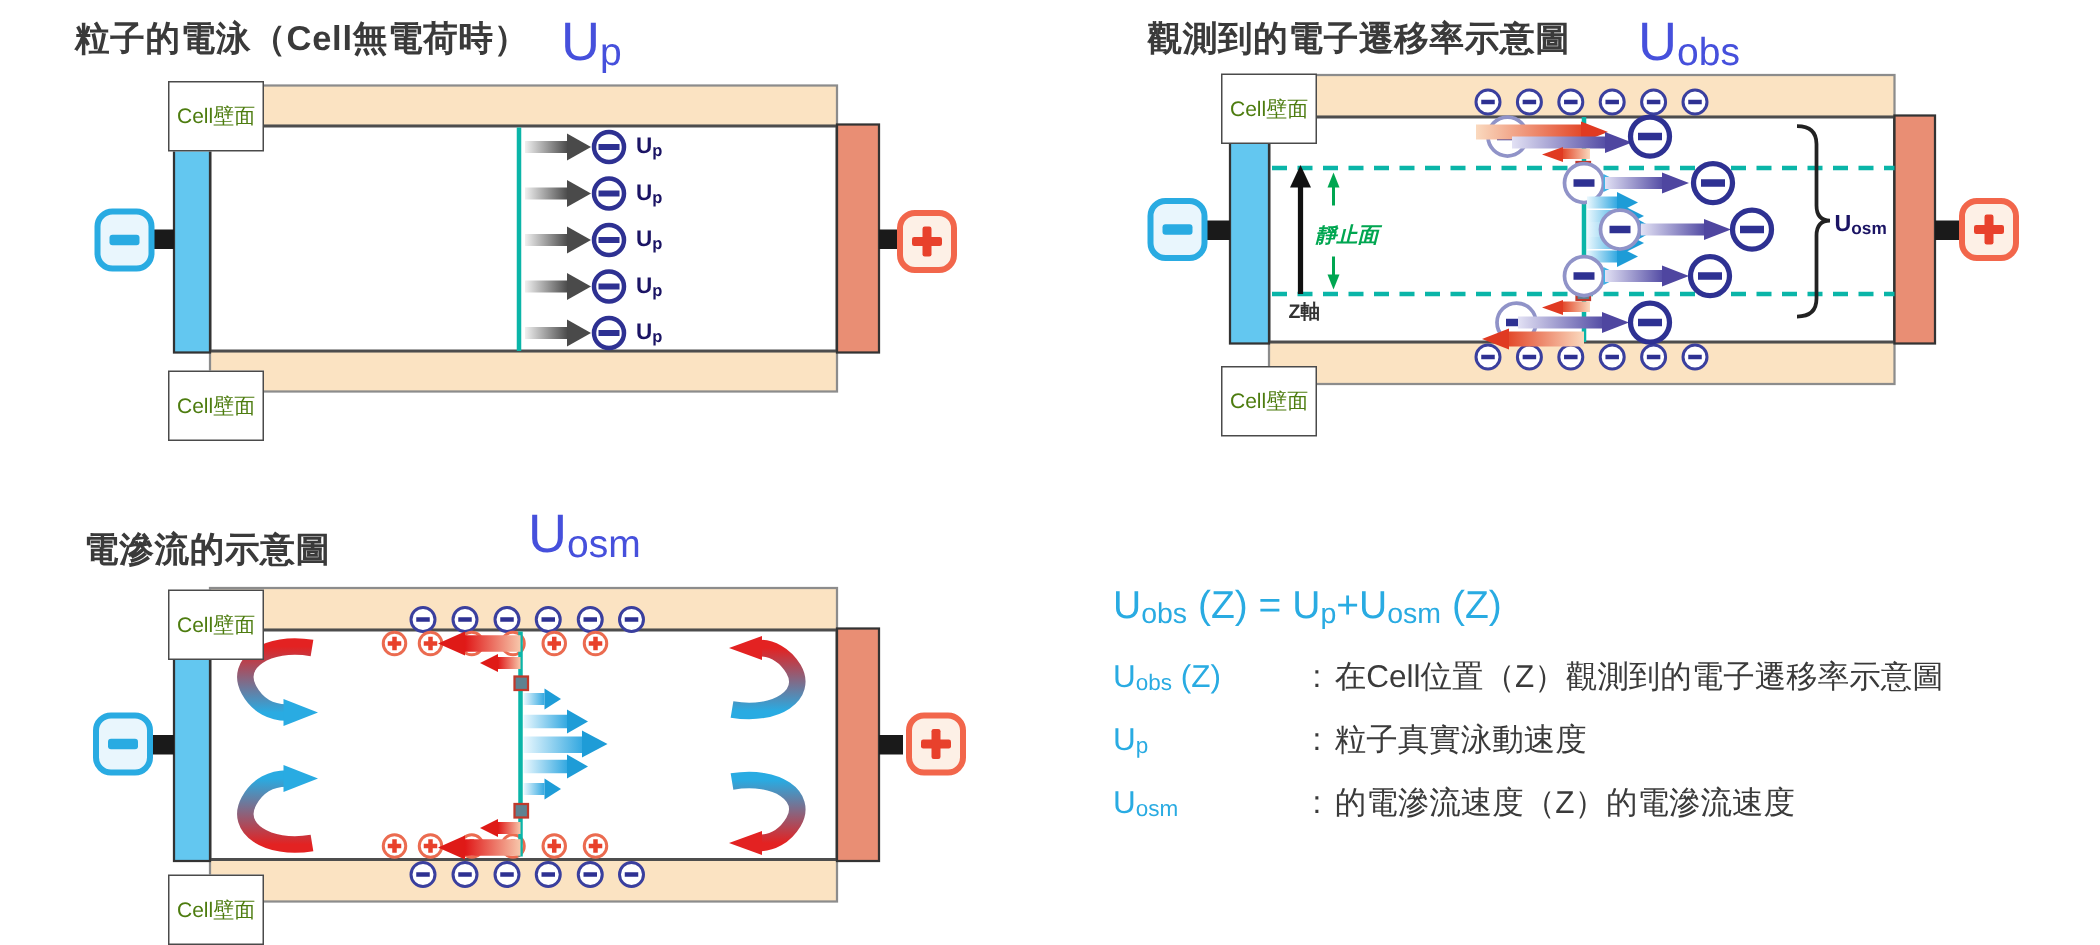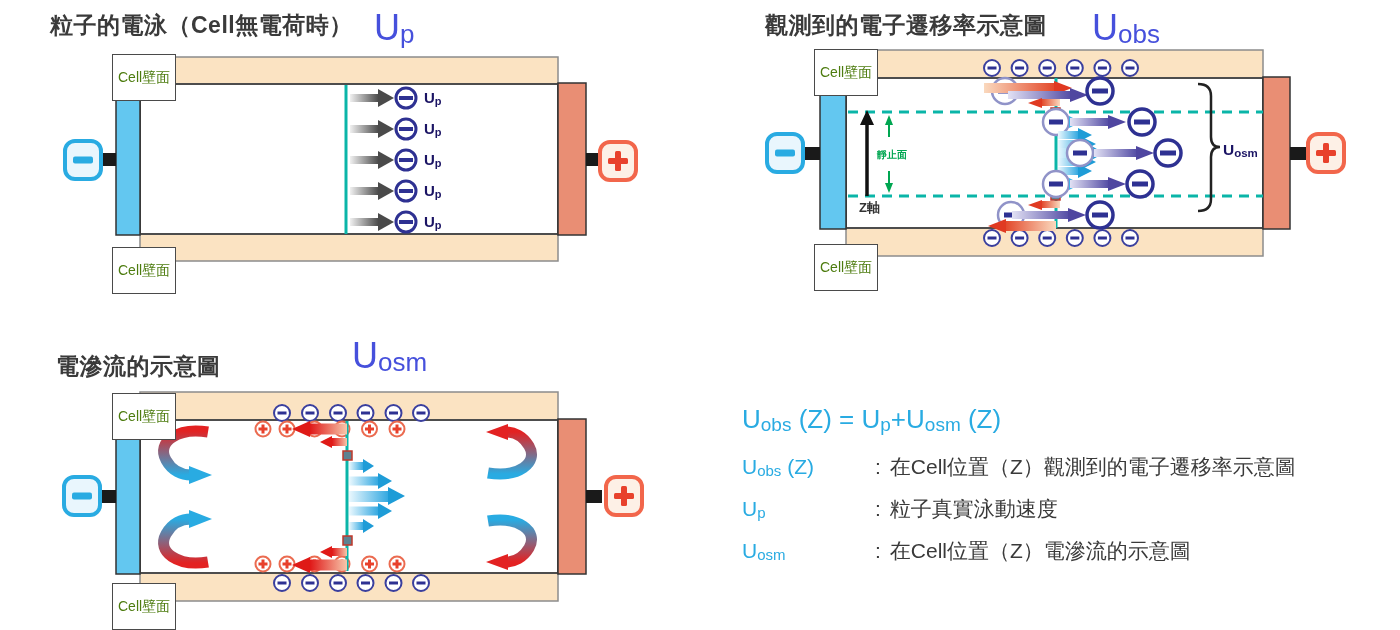--- a/index.html
+++ b/index.html
@@ -9,23 +9,23 @@
   .abs{position:absolute;z-index:2;}
   .d-title{font-size:23px;font-weight:600;color:#3a3a3a;letter-spacing:.5px;white-space:nowrap;}
   .big-u{color:#4650dc;font-size:36px;font-weight:500;white-space:nowrap;line-height:1;}
   .big-u .sub{font-size:26px;position:relative;top:3px;}
   .cellwall-box{background:#fff;border:1.6px solid #4a4a4a;font-size:14px;color:#4d7c0f;
                 padding:12px 5px;height:21px;line-height:21px;white-space:nowrap;text-align:right;}
   .up-tag{font-size:15px;font-weight:bold;color:#1b1464;white-space:nowrap;line-height:1;}
   .up-tag .sub{font-size:11px;position:relative;top:2px;}
   .uosm-tag{font-size:15.5px;font-weight:bold;color:#1b1464;white-space:nowrap;line-height:1;}
   .uosm-tag .sub{font-size:11.5px;position:relative;top:2px;}
-  .green-lab{color:#00a651;font-size:10px;font-weight:600;white-space:nowrap;}
+  .green-lab{color:#00a651;font-size:14px;font-weight:600;white-space:nowrap;font-style:italic;}
   .dark-lab{color:#333;font-size:13px;font-weight:600;white-space:nowrap;}
-  .formula{left:722px;top:404px;}
+  .formula{left:722px;top:388px;}
   .eq{color:#29abe2;font-size:26px;white-space:nowrap;margin-bottom:18px;}
   .eq .sub{font-size:19px;position:relative;top:3px;}
   .def-row{display:flex;align-items:baseline;font-size:21px;margin-bottom:14px;}
   .def-label{color:#29abe2;width:133px;flex:none;white-space:nowrap;}
   .def-label .sub{font-size:15px;position:relative;top:2px;}
   .def-colon{color:#3a3a3a;margin-right:9px;}
   .def-text{color:#3a3a3a;white-space:nowrap;}
   
   .wall{fill:#fbe3c2;stroke:#8c8c8c;stroke-width:1.5;}
   .chamber{fill:#ffffff;stroke:#4d4d4d;stroke-width:2;}
@@ -368,17 +368,17 @@
     <span class="def-text">在Cell位置（Z）觀測到的電子遷移率示意圖</span>
   </div>
   <div class="def-row">
     <span class="def-label"><span>U</span><span class="sub">p</span><span></span></span>
     <span class="def-colon">:</span>
     <span class="def-text">粒子真實泳動速度</span>
   </div>
   <div class="def-row">
     <span class="def-label"><span>U</span><span class="sub">osm</span><span></span></span>
     <span class="def-colon">:</span>
-    <span class="def-text">在Cell位置（Z）電滲流的示意圖</span>
+    <span class="def-text">的電滲流速度（Z）的電滲流速度</span>
   </div>
 </div>
 
 </div>
 
 </body></html>

